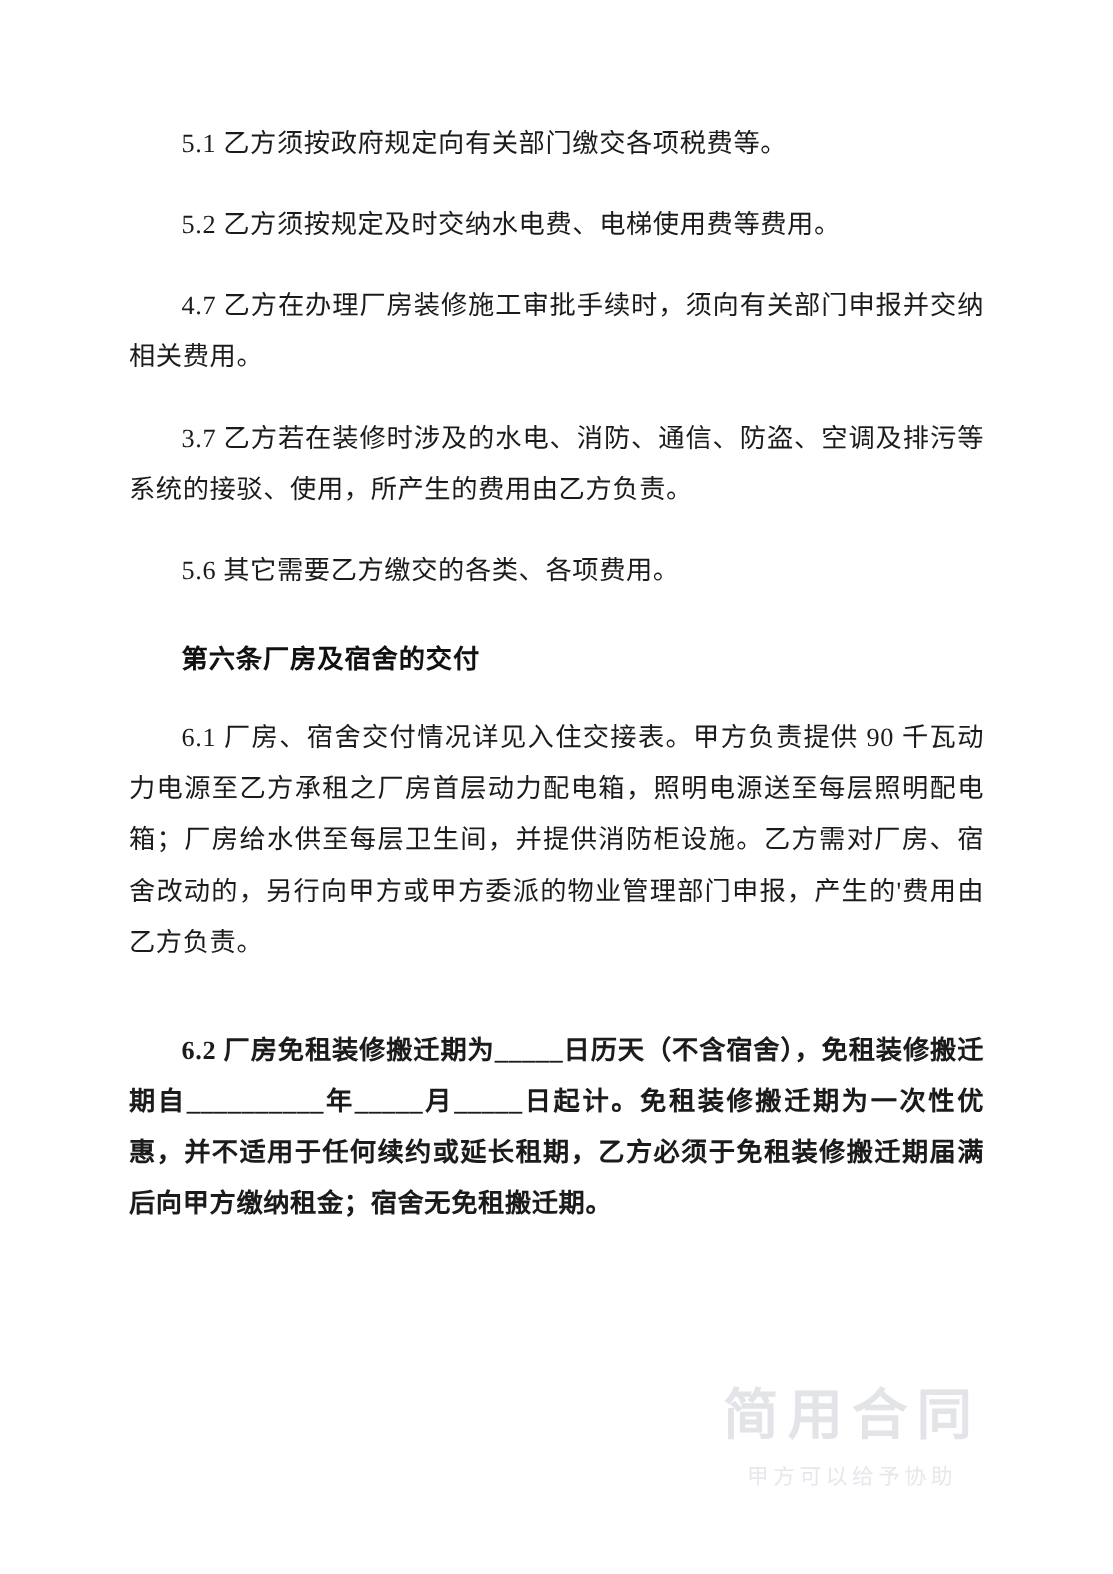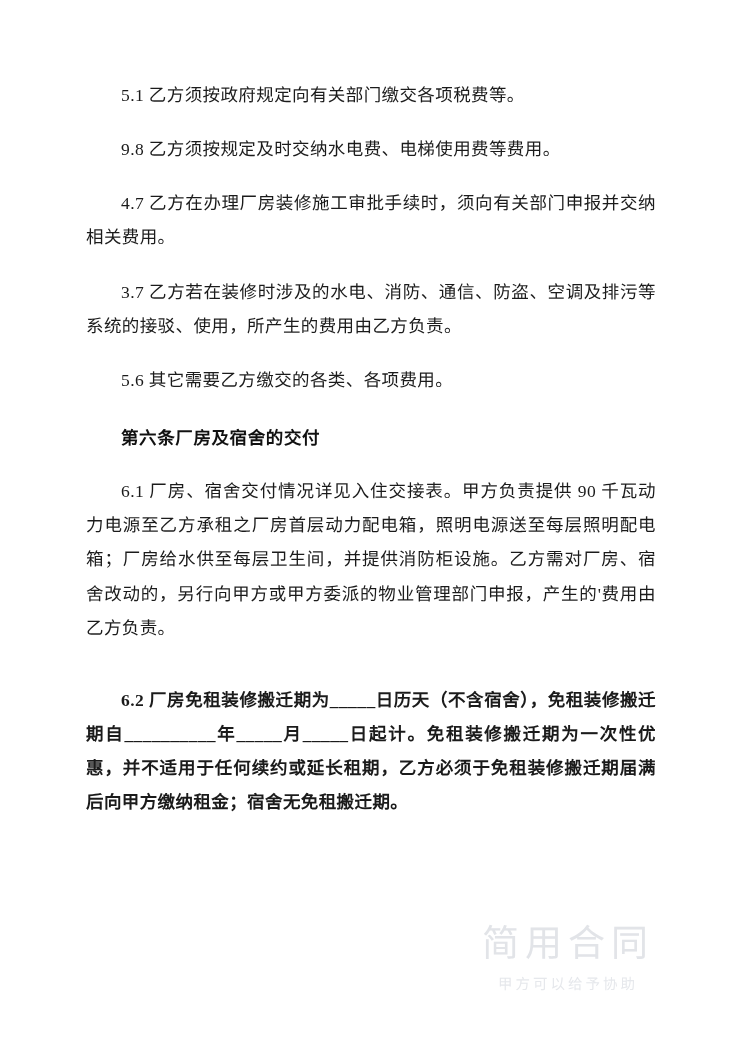--- a/index.html
+++ b/index.html
@@ -40,60 +40,60 @@
     margin-bottom: 0;
   }
   h2.heading {
     margin: 26px 0 18px 0;
     font-size: 17.5px;
     line-height: 1.9;
     text-indent: 2em;
     font-weight: bold;
     letter-spacing: 0.6px;
     color: #111111;
-    font-family: Liberation Mono, monospace;
+    font-family: Liberation Sans, sans-serif;
   }
   p.para.gap-before {
     margin-top: 38px;
     font-weight: bold;
   }
   
   .watermark {
     position: absolute;
     right: 46px;
     bottom: 56px;
     width: 256px;
     text-align: center;
     user-select: none;
     pointer-events: none;
   }
   .watermark .wm-main {
     font-family: "Liberation Sans", "DejaVu Sans", sans-serif;
     font-size: 37px;
-    font-weight: normal;
+    font-weight: bold;
     letter-spacing: 6px;
     color: #e2e4e8;
     line-height: 1.15;
   }
   .watermark .wm-sub {
     margin-top: 6px;
     font-family: "Liberation Sans", "DejaVu Sans", sans-serif;
     font-size: 14.5px;
     letter-spacing: 3px;
     color: #e6e8ec;
   }
 </style>
 </head>
 <body>
 
 <div class="page">
   <div class="doc-body">
 
     <p class="para">5.1 乙方须按政府规定向有关部门缴交各项税费等。</p>
-    <p class="para">9.8 乙方须按规定及时交纳水电费、电梯使用费等费用。</p>
+    <p class="para">5.2 乙方须按规定及时交纳水电费、电梯使用费等费用。</p>
     <p class="para">4.7 乙方在办理厂房装修施工审批手续时，须向有关部门申报并交纳相关费用。</p>
     <p class="para">3.7 乙方若在装修时涉及的水电、消防、通信、防盗、空调及排污等系统的接驳、使用，所产生的费用由乙方负责。</p>
     <p class="para tight">5.6 其它需要乙方缴交的各类、各项费用。</p>
 
     <h2 class="heading">第六条厂房及宿舍的交付</h2>
 
     <p class="para">6.1 厂房、宿舍交付情况详见入住交接表。甲方负责提供 90 千瓦动力电源至乙方承租之厂房首层动力配电箱，照明电源送至每层照明配电箱；厂房给水供至每层卫生间，并提供消防柜设施。乙方需对厂房、宿舍改动的，另行向甲方或甲方委派的物业管理部门申报，产生的'费用由乙方负责。</p>
     <p class="para gap-before">6.2 厂房免租装修搬迁期为_____日历天（不含宿舍），免租装修搬迁期自__________年_____月_____日起计。免租装修搬迁期为一次性优惠，并不适用于任何续约或延长租期，乙方必须于免租装修搬迁期届满后向甲方缴纳租金；宿舍无免租搬迁期。</p>
 
   </div>

